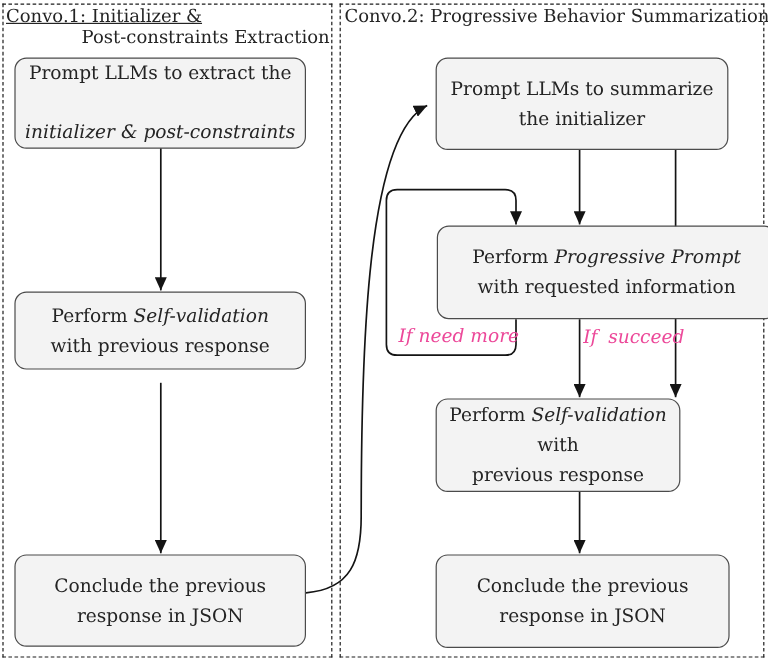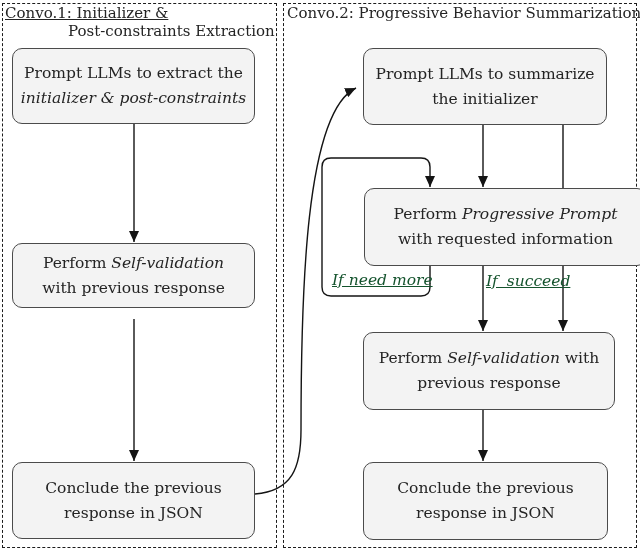--- a/index.html
+++ b/index.html
@@ -50,35 +50,34 @@
     display: flex;
     flex-direction: column;
     justify-content: center;
     align-items: center;
     text-align: center;
     font-size: 15.5px;
     line-height: 25px;
     color: var(--text, #242424);
     z-index: 2;
   }
-  #nodeL1 { left: 12px;  top: 48px;  width: 243px; height: 76px; }
+  #nodeL1 { left: 12px;  top: 48px;  width: 243px; height: 76px; justify-content: space-between; }
   #nodeL2 { left: 12px;  top: 243px; width: 243px; height: 65px; text-align: right; }
   #nodeL3 { left: 12px;  top: 462px; width: 243px; height: 77px; }
   #nodeR1 { left: 363px; top: 48px;  width: 244px; height: 77px; }
   #nodeR2 { left: 364px; top: 188px; width: 283px; height: 78px; }
-  #nodeR3 { left: 363px; top: 332px; width: 252px; height: 78px; }
+  #nodeR3 { left: 363px; top: 332px; width: 204px; height: 78px; }
   #nodeR4 { left: 363px; top: 462px; width: 245px; height: 78px; }
   .elabel {
     position: absolute;
     font-style: italic;
     font-size: 15.5px;
-    color: #14532d;
+    color: #ec4899;
     white-space: nowrap;
     z-index: 3;
-    text-decoration: underline;
   }
   #label-need-more { left: 332px; top: 271px; }
   #label-succeed   { left: 486px; top: 272px; word-spacing: 4px; }
 </style>
 </head>
 <body>
 
 <div id="canvas">
 
   <div class="panel" id="panel1"></div>

